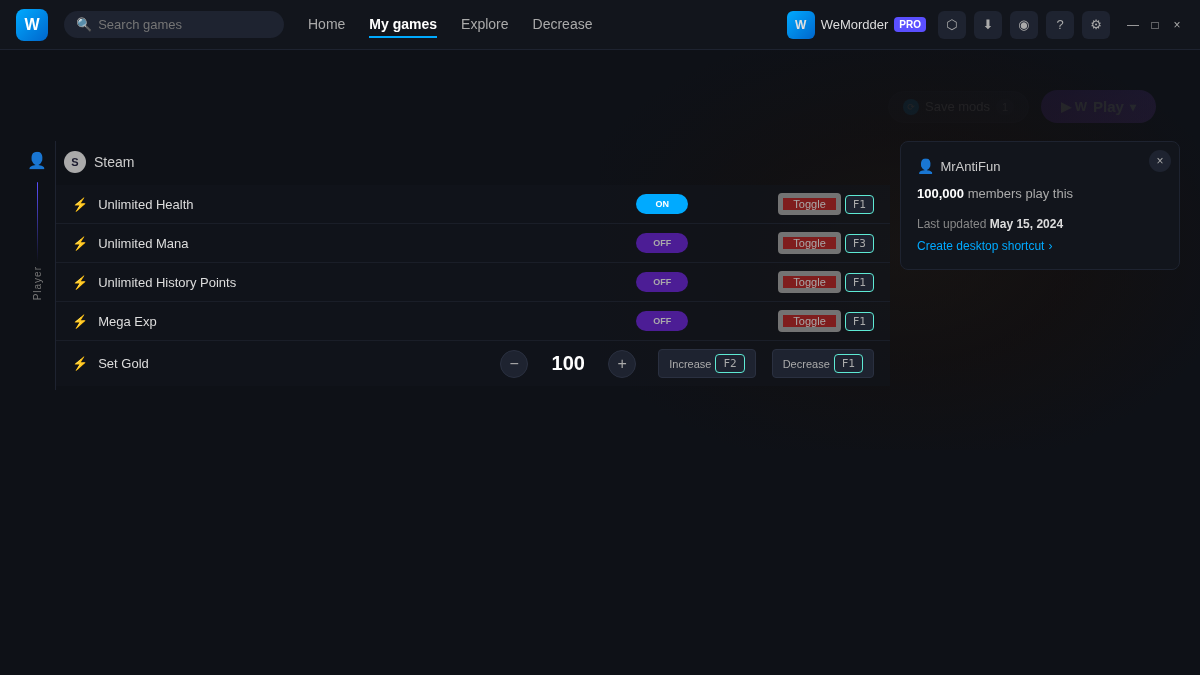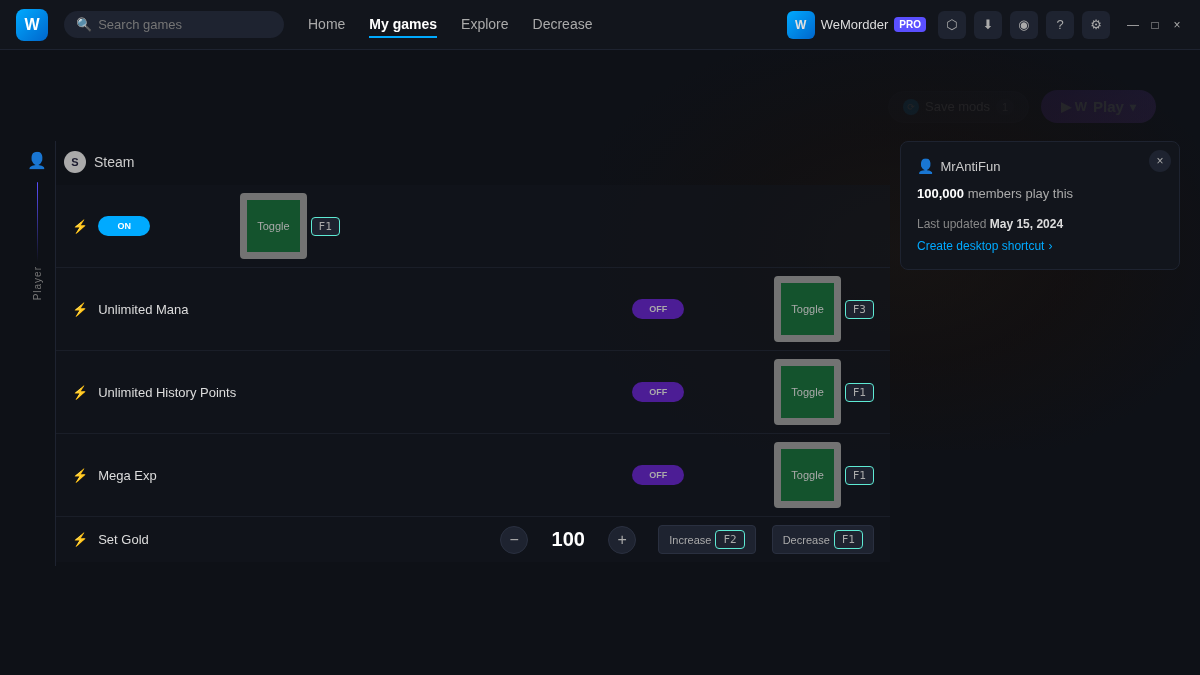--- a/index.html
+++ b/index.html
@@ -341,24 +341,24 @@
       color: #aaa;
       font-family: monospace;
     }
     .toggle-action {
       display: flex;
       align-items: center;
       gap: 4px;
       flex-shrink: 0;
     }
     .toggle-btn {
-      background: #14532d;
-      border: 7px solid #737373;
+      background: #7f1d1d;
+      border: 5px solid #737373;
       border-radius: 4px;
-      padding: 20px 10px;
+      padding: 0 10px;
       font-size: 11px;
       color: #aaa;
       cursor: pointer;
     }
 
     
     .gold-value {
       font-size: 20px;
       font-weight: 600;
       color: #fff;
@@ -621,20 +621,21 @@
 
         <div class="platform-row">
           <div class="platform-icon">S</div>
           <span class="platform-name">Steam</span>
         </div>
 
         <div class="mods-list">
 
           <div class="mod-row">
             <span class="mod-bolt">⚡</span>
+            <span class="mod-name">Unlimited Health</span>
             <div class="toggle-pill on">
               <span>ON</span>
             </div>
             <div class="toggle-action" style="margin-left:80px;">
               <button class="toggle-btn">Toggle</button>
               <span class="key-badge">F1</span>
             </div>
           </div>
 
           <div class="mod-row">

